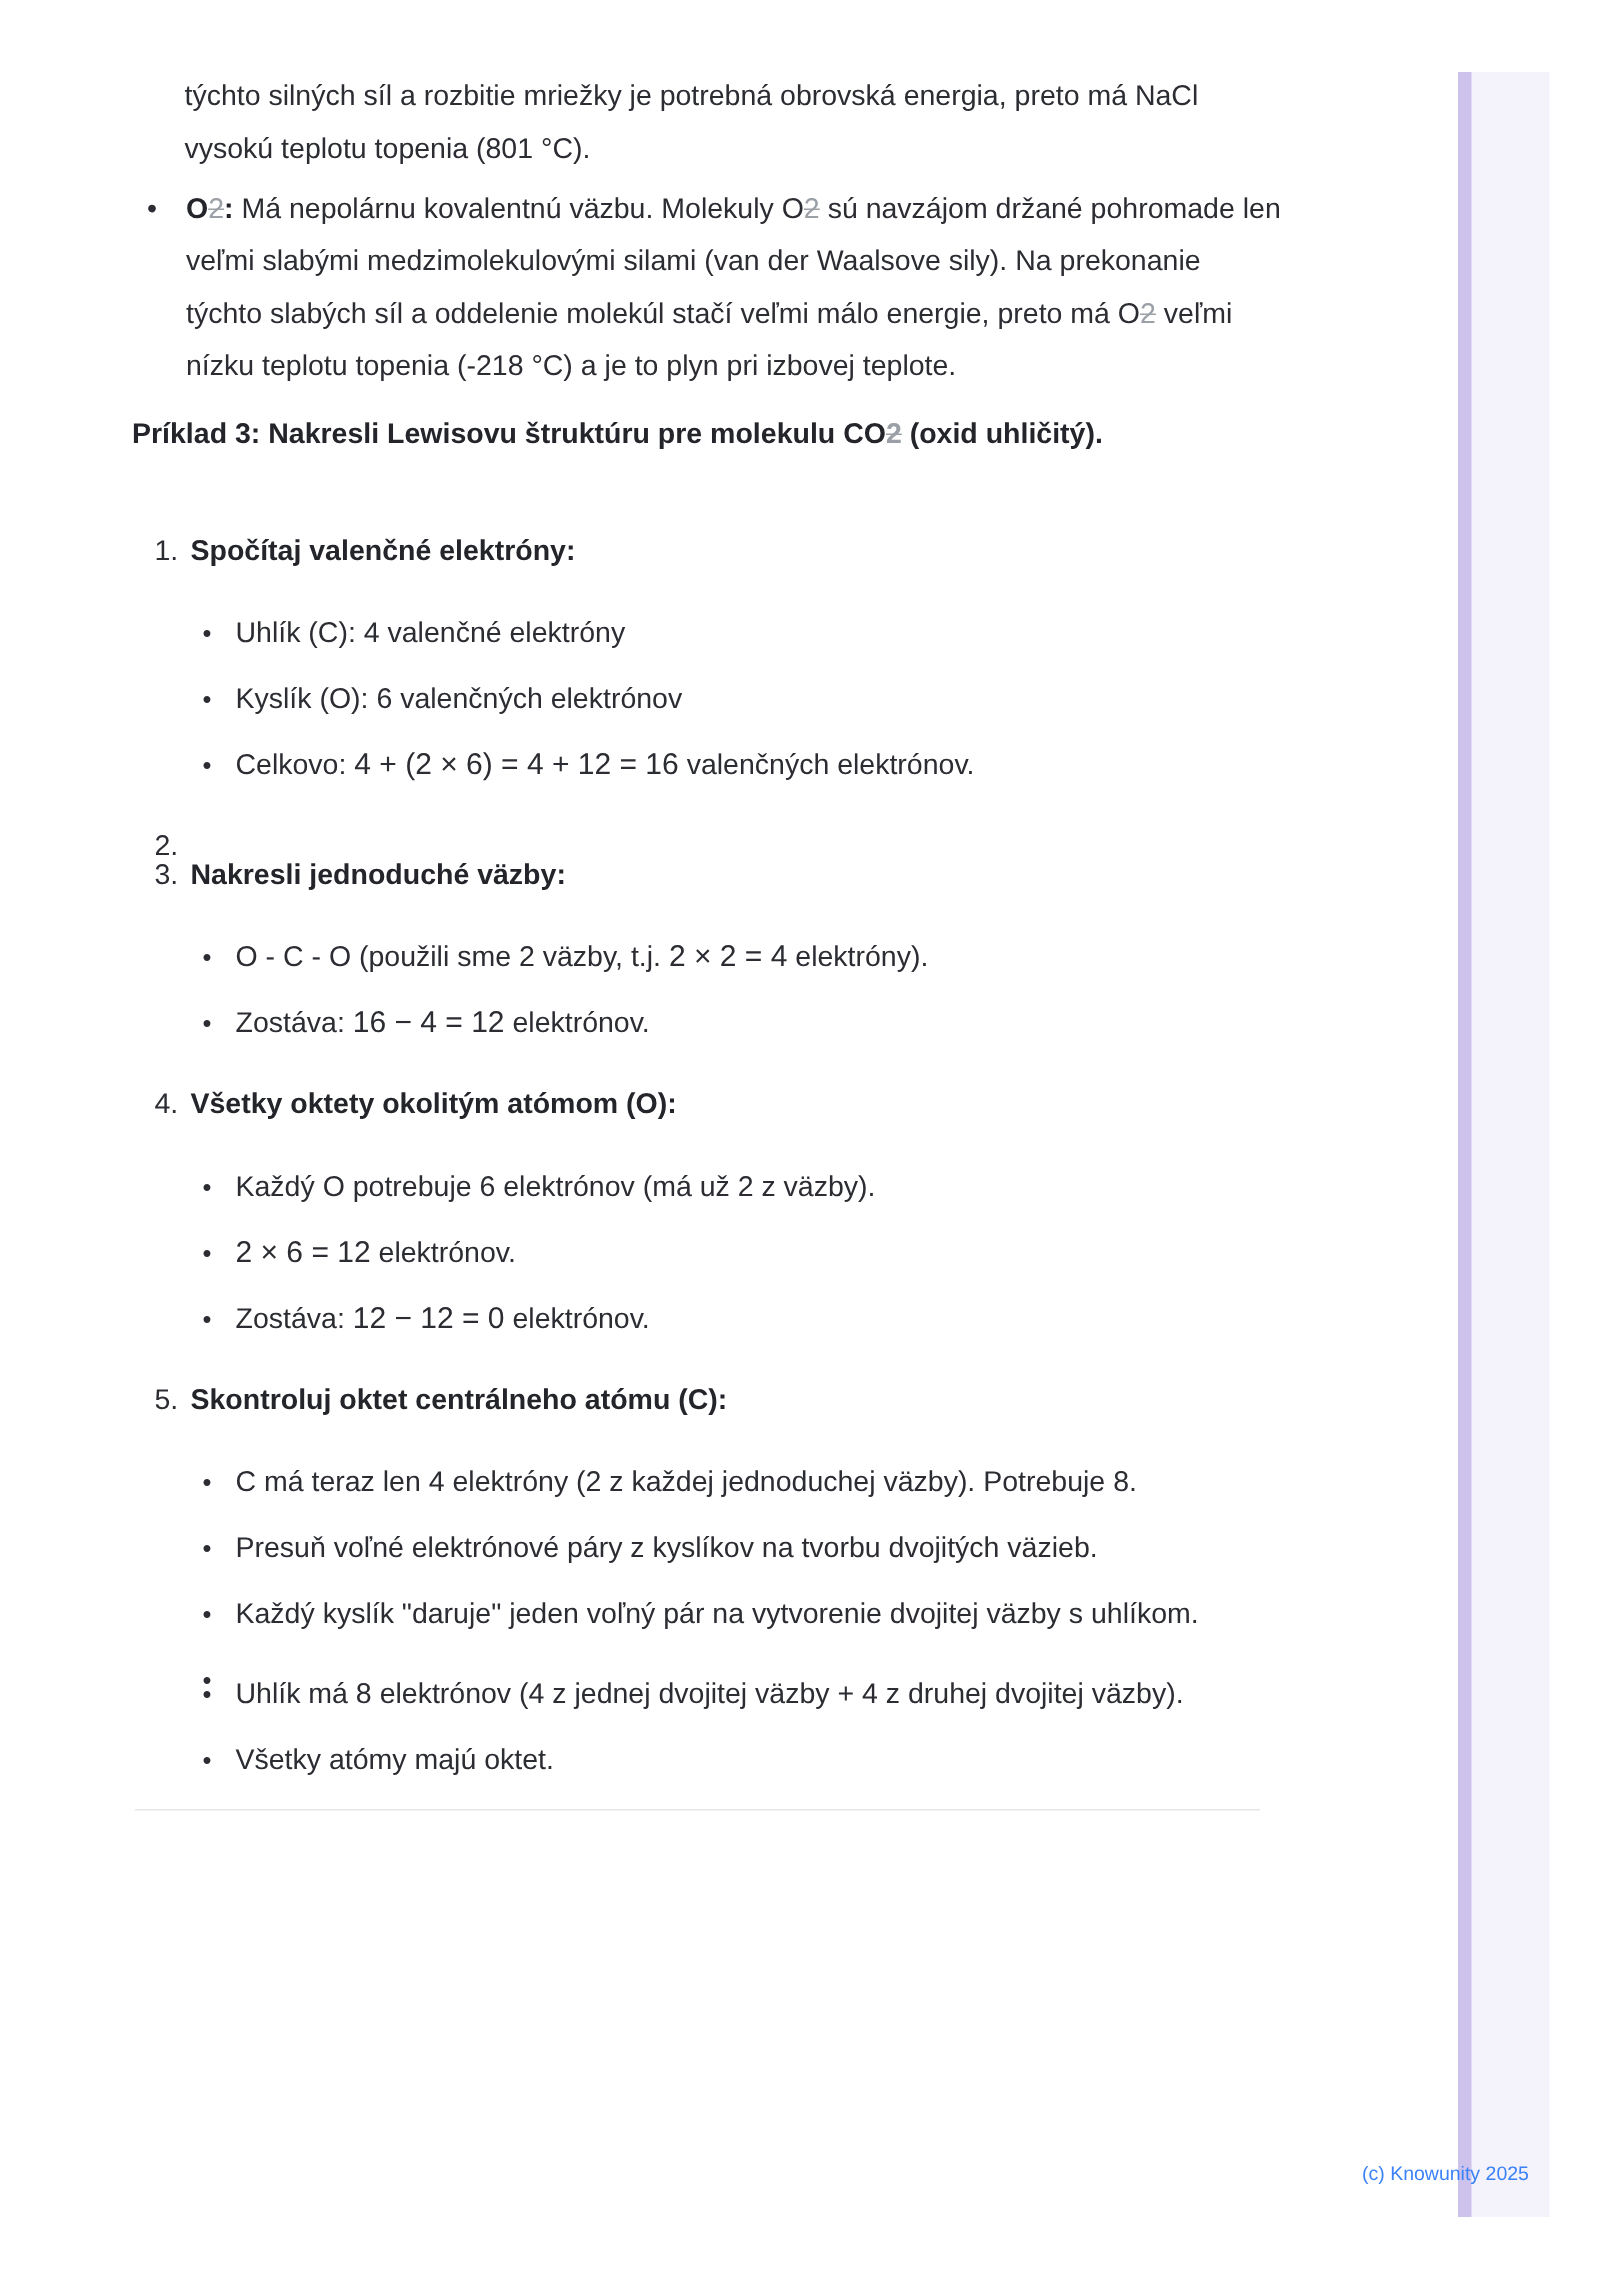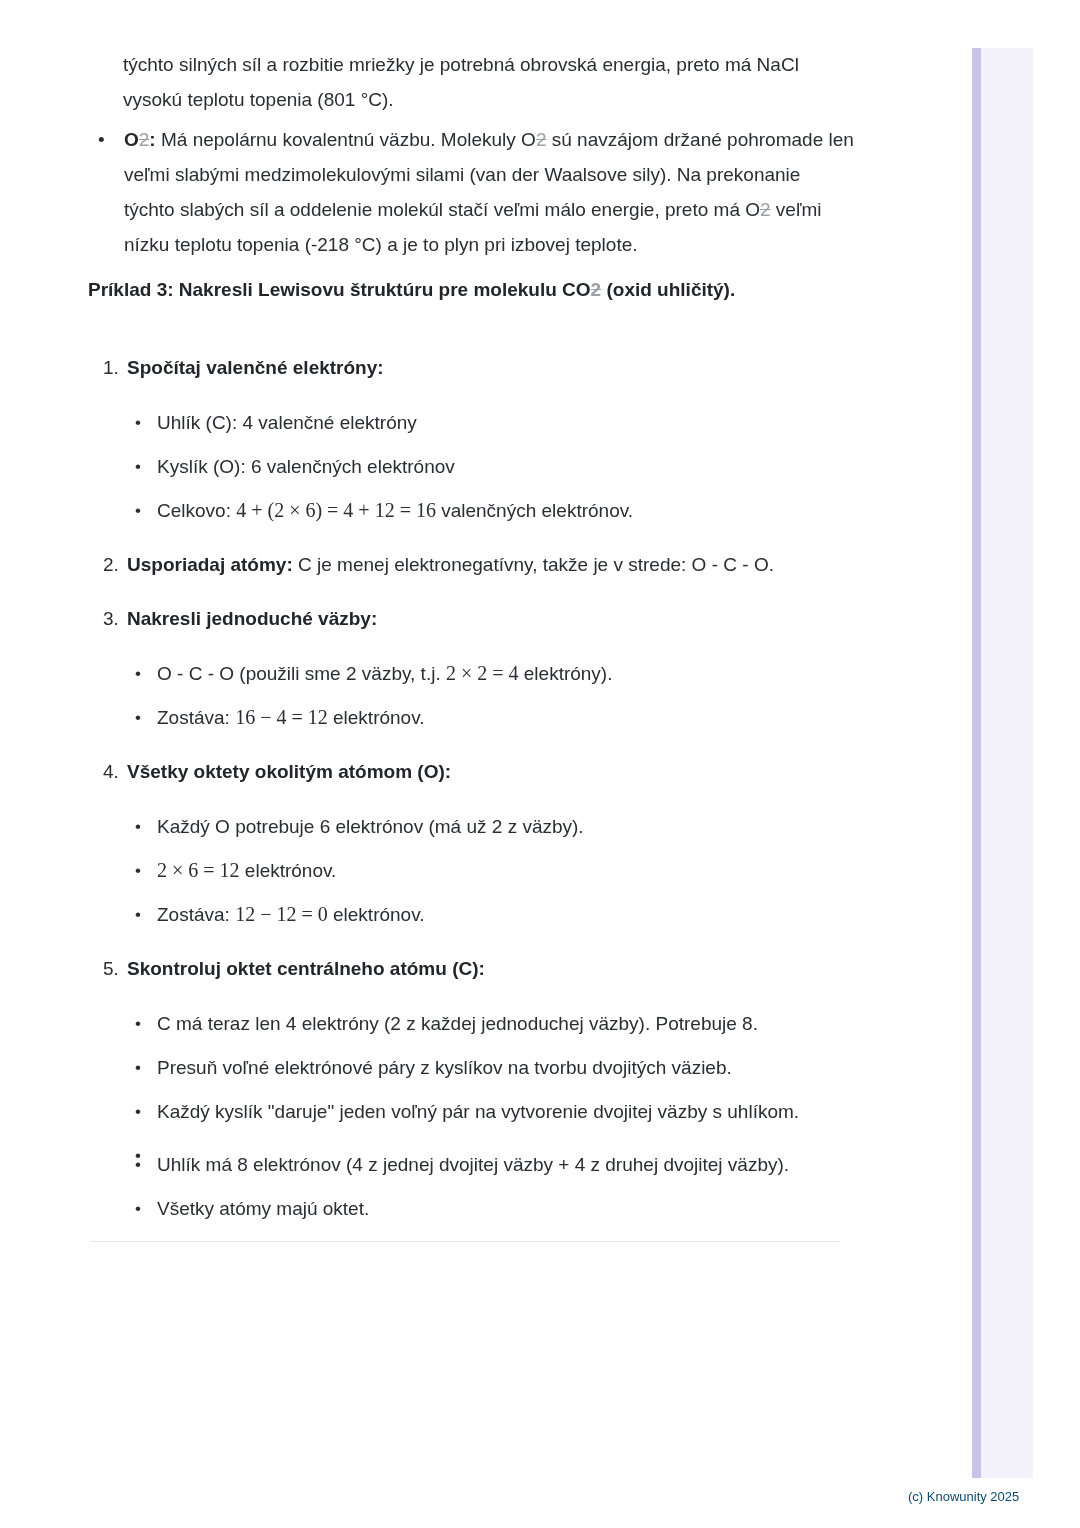--- a/index.html
+++ b/index.html
@@ -25,21 +25,21 @@
   .formula + .bullet2{margin-top:43px;}
   .marker{position:absolute;top:0;}
   .bullet1 > .marker{left:10px;}
   .bullet2 > .marker{left:47px;font-size:17px;}
   .num > .marker{left:15px;}
   .divider{margin-top:15px;margin-left:2px;width:750px;height:0;border-top:1px solid #e6e6e9;}
   .seg-n{}
   .seg-b{font-weight:700;color:#23252b;}
   .seg-sub{color:#9aa0a6;text-decoration:line-through;font-weight:400;}
   .seg-subb{color:#9aa0a6;text-decoration:line-through;font-weight:700;}
-  .seg-m{font-family:Liberation Serif, serif;font-size:20px;}
+  .seg-m{font-family:Liberation Sans, sans-serif;font-size:20px;}
   .formula .seg-m{font-size:23px;}
   .seg-mi{font-family:"DejaVu Serif",serif;font-style:italic;}
   .page-edge{
     position:absolute;left:972px;top:48px;width:61px;height:1430px;
     box-sizing:border-box;z-index:1;
   }
   .watermark{
     position:absolute;left:908px;top:1441px;z-index:3;
     font-size:13px;line-height:15px;
   }
@@ -49,34 +49,34 @@
 
 <main>
   <section id="content">
       <div class="blk paragraph"><span><span class="seg-n">týchto silných síl a rozbitie mriežky je potrebná obrovská energia, preto má NaCl vysokú teplotu topenia (801 °C).</span></span></div>
       <div class="blk bullet1"><span class="marker">•</span><span><span class="seg-b">O</span><span class="seg-sub">2</span><span class="seg-b">:</span><span class="seg-n"> Má nepolárnu kovalentnú väzbu. Molekuly O</span><span class="seg-sub">2</span><span class="seg-n"> sú navzájom držané pohromade len veľmi slabými medzimolekulovými silami (van der Waalsove sily). Na prekonanie týchto slabých síl a oddelenie molekúl stačí veľmi málo energie, preto má O</span><span class="seg-sub">2</span><span class="seg-n"> veľmi nízku teplotu topenia (-218 °C) a je to plyn pri izbovej teplote.</span></span></div>
       <div class="blk heading"><span><span class="seg-b">Príklad 3: Nakresli Lewisovu štruktúru pre molekulu CO</span><span class="seg-subb">2</span><span class="seg-b"> (oxid uhličitý).</span></span></div>
       <div class="blk num"><span class="marker">1.</span><span><span class="seg-b">Spočítaj valenčné elektróny:</span></span></div>
       <div class="blk bullet2"><span class="marker">•</span><span><span class="seg-n">Uhlík (C): 4 valenčné elektróny</span></span></div>
       <div class="blk bullet2"><span class="marker">•</span><span><span class="seg-n">Kyslík (O): 6 valenčných elektrónov</span></span></div>
       <div class="blk bullet2"><span class="marker">•</span><span><span class="seg-n">Celkovo: </span><span class="seg-m">4 + (2 × 6) = 4 + 12 = 16</span><span class="seg-n"> valenčných elektrónov.</span></span></div>
-      <div class="blk num"><span class="marker">2.</span><span><span class="seg-b">Usporiadaj atómy:</span><span class="seg-n"> C je menej elektronegatívny, takže je v strede: O - C - O.</span></span></div>
+      <div class="blk num"><span class="marker">2.</span></div>
       <div class="blk num"><span class="marker">3.</span><span><span class="seg-b">Nakresli jednoduché väzby:</span></span></div>
       <div class="blk bullet2"><span class="marker">•</span><span><span class="seg-n">O - C - O (použili sme 2 väzby, t.j. </span><span class="seg-m">2 × 2 = 4</span><span class="seg-n"> elektróny).</span></span></div>
       <div class="blk bullet2"><span class="marker">•</span><span><span class="seg-n">Zostáva: </span><span class="seg-m">16 − 4 = 12</span><span class="seg-n"> elektrónov.</span></span></div>
       <div class="blk num"><span class="marker">4.</span><span><span class="seg-b">Všetky oktety okolitým atómom (O):</span></span></div>
       <div class="blk bullet2"><span class="marker">•</span><span><span class="seg-n">Každý O potrebuje 6 elektrónov (má už 2 z väzby).</span></span></div>
       <div class="blk bullet2"><span class="marker">•</span><span><span class="seg-m">2 × 6 = 12</span><span class="seg-n"> elektrónov.</span></span></div>
       <div class="blk bullet2"><span class="marker">•</span><span><span class="seg-n">Zostáva: </span><span class="seg-m">12 − 12 = 0</span><span class="seg-n"> elektrónov.</span></span></div>
       <div class="blk num"><span class="marker">5.</span><span><span class="seg-b">Skontroluj oktet centrálneho atómu (C):</span></span></div>
       <div class="blk bullet2"><span class="marker">•</span><span><span class="seg-n">C má teraz len 4 elektróny (2 z každej jednoduchej väzby). Potrebuje 8.</span></span></div>
       <div class="blk bullet2"><span class="marker">•</span><span><span class="seg-n">Presuň voľné elektrónové páry z kyslíkov na tvorbu dvojitých väzieb.</span></span></div>
       <div class="blk bullet2"><span class="marker">•</span><span><span class="seg-n">Každý kyslík "daruje" jeden voľný pár na vytvorenie dvojitej väzby s uhlíkom.</span></span></div>
       <div class="blk bullet2"><span class="marker">•</span></div>
       <div class="blk bullet2"><span class="marker">•</span><span><span class="seg-n">Uhlík má 8 elektrónov (4 z jednej dvojitej väzby + 4 z druhej dvojitej väzby).</span></span></div>
       <div class="blk bullet2"><span class="marker">•</span><span><span class="seg-n">Všetky atómy majú oktet.</span></span></div>
       <div class="divider" style="border-top-color: rgb(230, 230, 233);"></div>
     </section>
 
   <div class="page-edge" style="background: rgb(244, 242, 251); border-left: 9px solid rgb(205, 194, 236);"></div>
 
-  <div class="watermark" style="color: #0c4a6e; margin-top: 48px;">(c) Knowunity 2025</div>
+  <div class="watermark" style="color: #3b82f6;">(c) Knowunity 2025</div>
 </main>
 
 </body></html>

